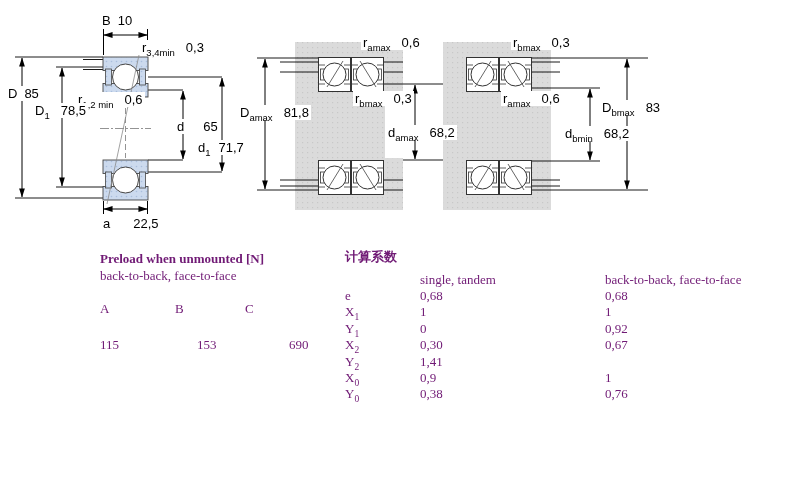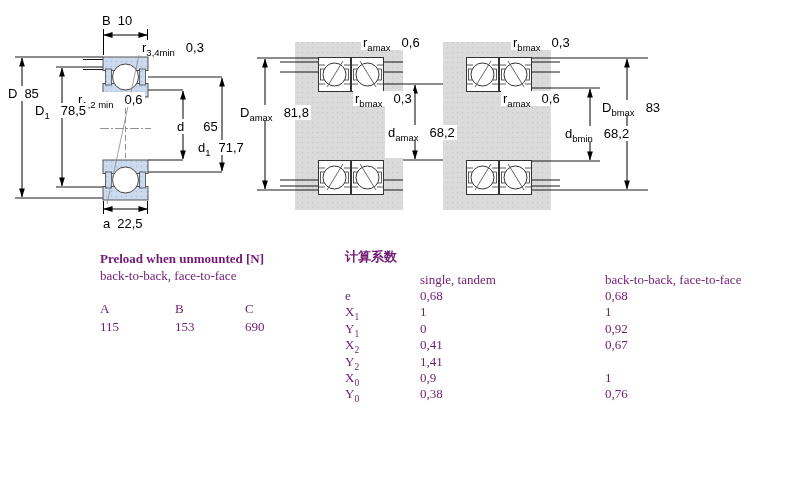--- a/index.html
+++ b/index.html
@@ -10,21 +10,21 @@
   .lbl{position:absolute;background:#ffffff;color:#000;font-size:13px;line-height:15px;
        padding:0 2px;white-space:nowrap;}
   .lbl sub{font-size:9.5px;line-height:0;text-align:right;}
   .lbl .val{margin-left:11px;}
   
   .tbl{position:absolute;color:#701a75;font-family:"Liberation Serif",serif;font-size:13px;}
   .t-title{font-weight:bold;}
   .t-sub{margin-top:1px;}
   .p-grid{display:grid;grid-template-columns:75px 70px auto;}
   .p-head{margin-top:17px;}
-  .p-vals{margin-top:2px;}
+  .p-vals{margin-top:20px;gap:22px;}
   .f-grid{display:grid;grid-template-columns:75px 185px 250px;align-items:baseline;}
   .f-head{margin-top:6px;}
   .f-row > div{height:16.4px;}
   .f-grid sub{font-size:9.5px;line-height:0;}
 </style>
 </head>
 <body>
 
 <div class="canvas">
 
@@ -143,21 +143,21 @@
   </g>
 </svg>
 
 <div class="lbl" style="left:100px;top:13px"><span>B</span><span class="val" style="margin-left:7px">10</span></div>
 <div class="lbl" style="left:140px;top:40px"><span>r</span><sub>3,4min</sub><span class="val">0,3</span></div>
 <div class="lbl" style="left:6px;top:86px"><span>D</span><span class="val" style="margin-left:7px">85</span></div>
 <div class="lbl" style="left:76px;top:92px"><span>r</span><sub>1,2 min</sub><span class="val">0,6</span></div>
 <div class="lbl" style="left:33px;top:103px"><span>D</span><sub>1</sub><span class="val" style="">78,5</span></div>
 <div class="lbl" style="left:175px;top:119px"><span>d</span><span class="val" style="margin-left:19px">65</span></div>
 <div class="lbl" style="left:196px;top:140px"><span>d</span><sub>1</sub><span class="val" style="margin-left:8px">71,7</span></div>
-<div class="lbl" style="left:101px;top:216px"><span>a</span><span class="val" style="margin-left:7px">22,5</span></div>
+<div class="lbl" style="left:101px;top:216px"><span>a</span><span class="val" style="margin-left:23px">22,5</span></div>
 
 <div class="lbl" style="left:361px;top:35px"><span>r</span><sub>amax</sub><span class="val">0,6</span></div>
 <div class="lbl" style="left:353px;top:91px"><span>r</span><sub>bmax</sub><span class="val">0,3</span></div>
 <div class="lbl" style="left:238px;top:105px"><span>D</span><sub>amax</sub><span class="val">81,8</span></div>
 <div class="lbl" style="left:386px;top:125px"><span>d</span><sub>amax</sub><span class="val">68,2</span></div>
 
 <div class="lbl" style="left:511px;top:35px"><span>r</span><sub>bmax</sub><span class="val">0,3</span></div>
 <div class="lbl" style="left:501px;top:91px"><span>r</span><sub>amax</sub><span class="val">0,6</span></div>
 <div class="lbl" style="left:600px;top:100px"><span>D</span><sub>bmax</sub><span class="val">83</span></div>
 <div class="lbl" style="left:563px;top:126px"><span>d</span><sub>bmin</sub><span class="val">68,2</span></div>
@@ -194,21 +194,21 @@
     <div>1</div>
     <div>1</div>
   </div>
   <div class="f-grid f-row">
     <div><span>Y</span><sub>1</sub></div>
     <div>0</div>
     <div>0,92</div>
   </div>
   <div class="f-grid f-row">
     <div><span>X</span><sub>2</sub></div>
-    <div>0,41</div>
+    <div>0,30</div>
     <div>0,67</div>
   </div>
   <div class="f-grid f-row">
     <div><span>Y</span><sub>2</sub></div>
     <div>1,41</div>
   </div>
   <div class="f-grid f-row">
     <div><span>X</span><sub>0</sub></div>
     <div>0,9</div>
     <div>1</div>

